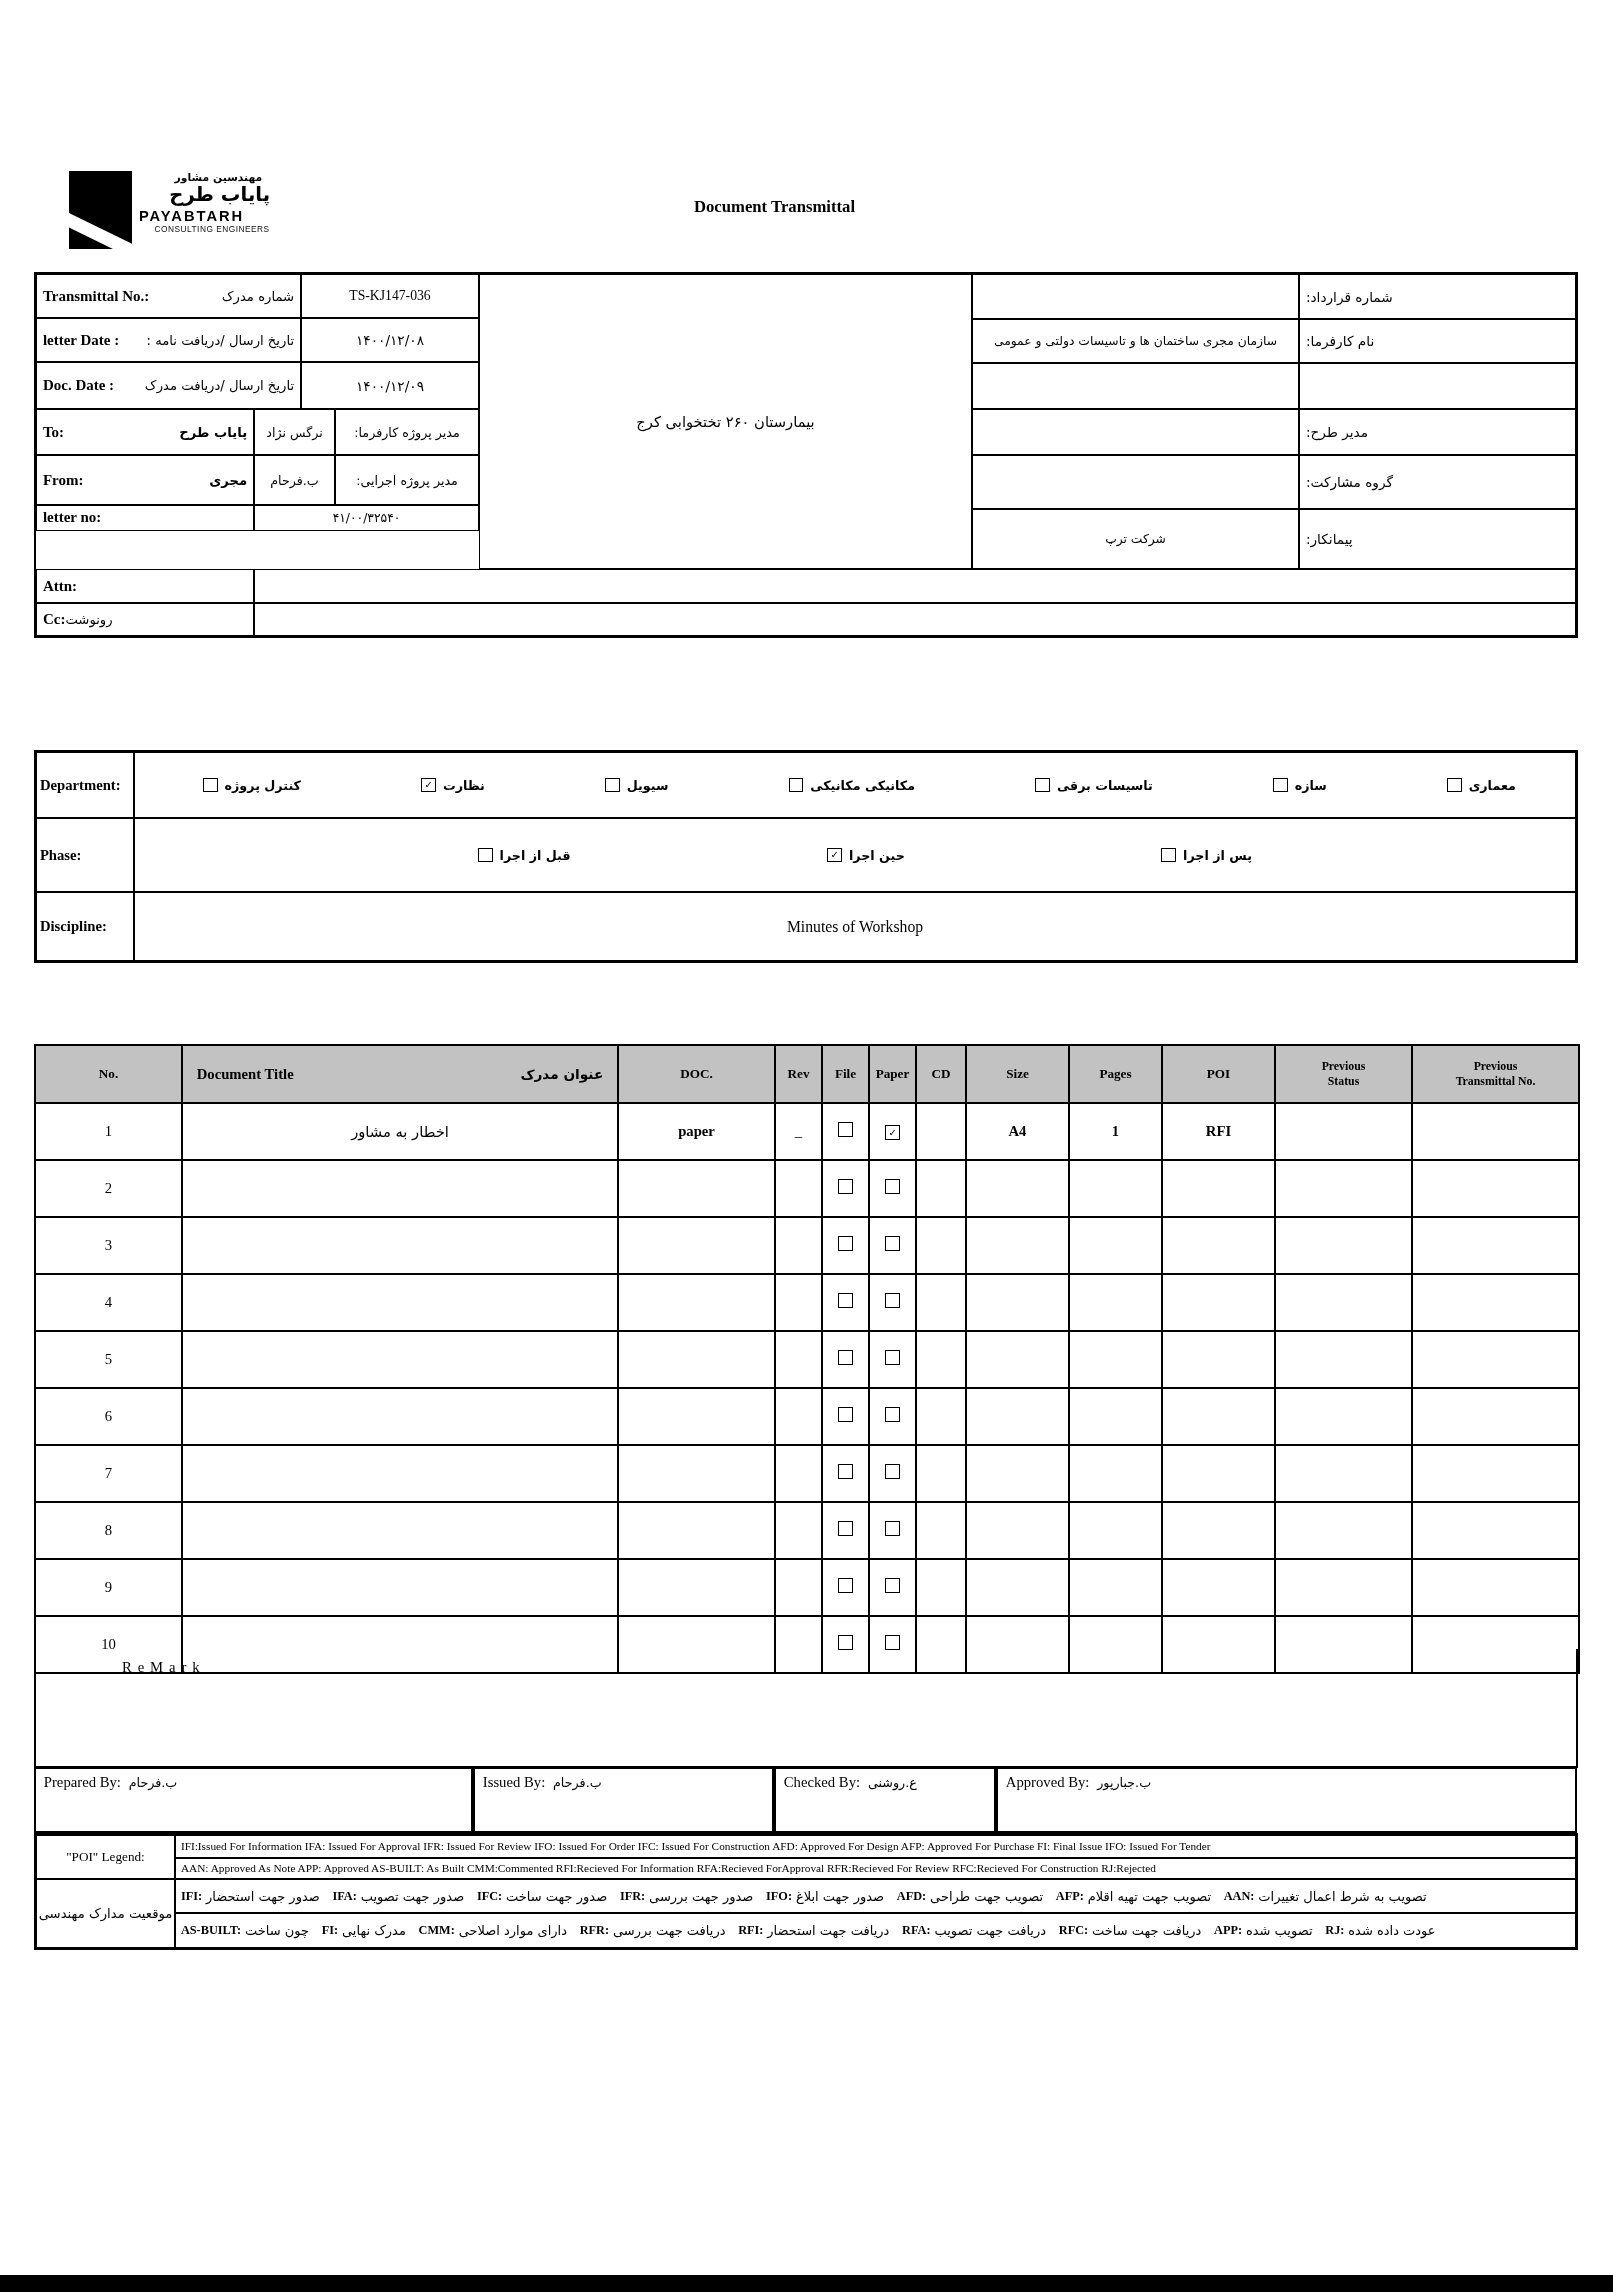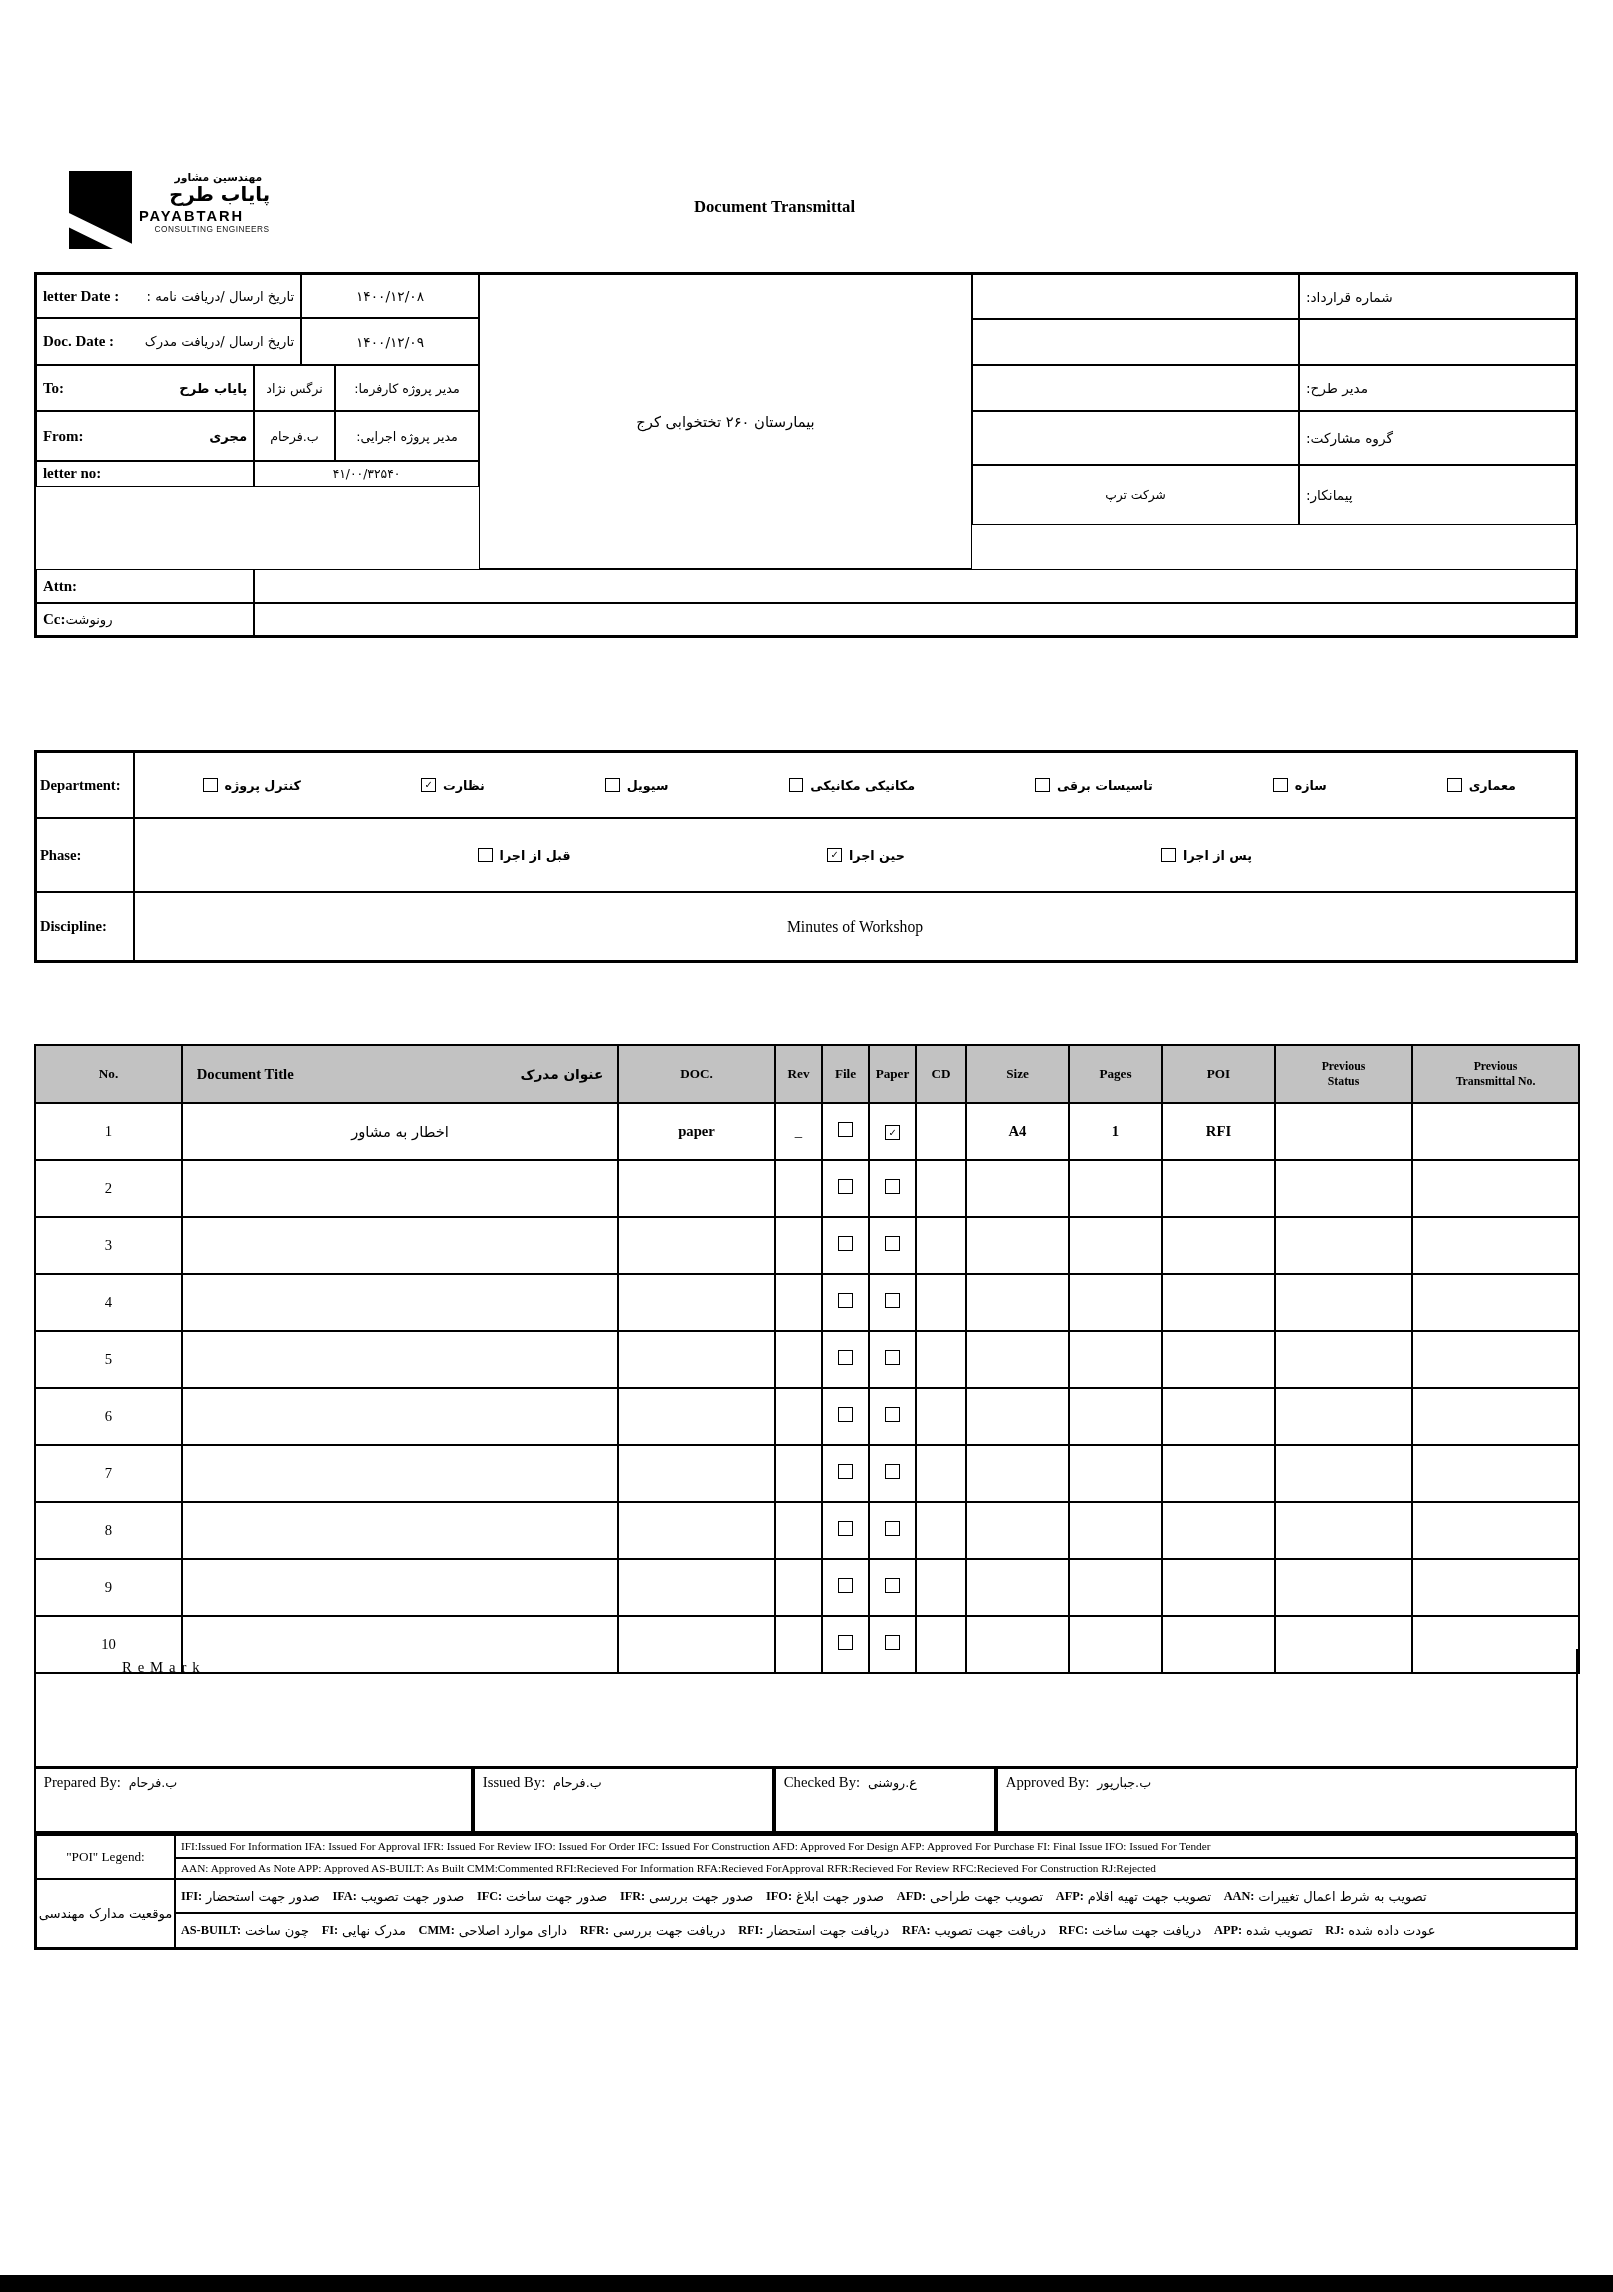--- a/index.html
+++ b/index.html
@@ -120,20 +120,27 @@
   </div>
 </div>
 
 <div class="abs doc-title">Document Transmittal</div>
 
 <div class="abs toptable">
   <div class="tt-top">
     <div class="tt-left">
       <div class="ttrow h45">
         <div class="cell flex1 spread">
+          <span class="en lblen">Transmittal No.:</span>
+          <span class="fa lblfa" dir="rtl">شماره مدرک</span>
+        </div>
+        <div class="cell w182 center val">TS-KJ147-036</div>
+      </div>
+      <div class="ttrow h45">
+        <div class="cell flex1 spread">
           <span class="en lblen">letter Date  :</span>
           <span class="fa lblfa" dir="rtl">تاریخ ارسال  /دریافت نامه :</span>
         </div>
         <div class="cell w182 center val fa" dir="rtl">۱۴۰۰/۱۲/۰۸</div>
       </div>
       <div class="ttrow h48">
         <div class="cell flex1 spread">
           <span class="en lblen">Doc. Date :</span>
           <span class="fa lblfa" dir="rtl">تاریخ ارسال /دریافت مدرک</span>
         </div>
@@ -162,20 +169,24 @@
         <div class="cell flex1 center fa smallfa" dir="rtl">۴۱/۰۰/۳۲۵۴۰</div>
       </div>
     </div>
 
     <div class="tt-center cell center projcell fa" dir="rtl">بیمارستان ۲۶۰ تختخوابی کرج</div>
 
     <div class="tt-right">
       <div class="ttrow h46">
         <div class="cell flex1 center fa smallfa" dir="rtl"></div>
         <div class="cell w283 fa rightlab" dir="rtl">شماره قرارداد:</div>
+      </div>
+      <div class="ttrow h45">
+        <div class="cell flex1 center fa smallfa" dir="rtl">سازمان مجری ساختمان ها و تاسیسات دولتی و عمومی</div>
+        <div class="cell w283 fa rightlab" dir="rtl">نام کارفرما:</div>
       </div>
       <div class="ttrow h47">
         <div class="cell flex1 center fa smallfa" dir="rtl"></div>
         <div class="cell w283 fa rightlab" dir="rtl"></div>
       </div>
       <div class="ttrow h47">
         <div class="cell flex1 center fa smallfa" dir="rtl"></div>
         <div class="cell w283 fa rightlab" dir="rtl">مدیر طرح:</div>
       </div>
       <div class="ttrow h55">

